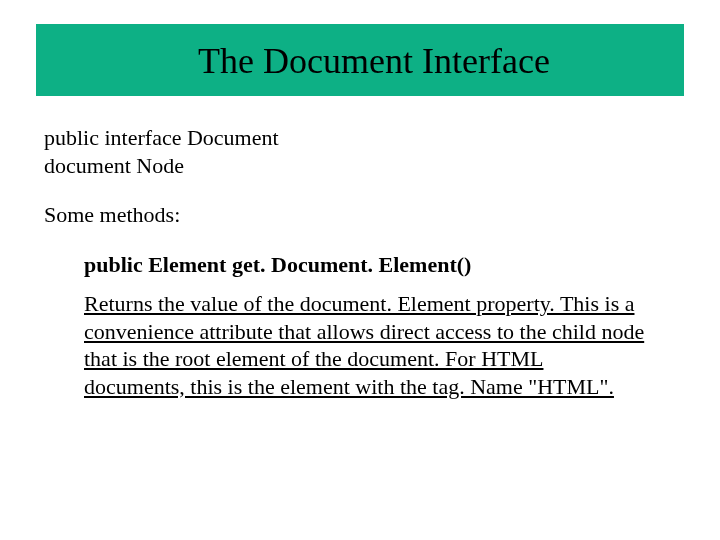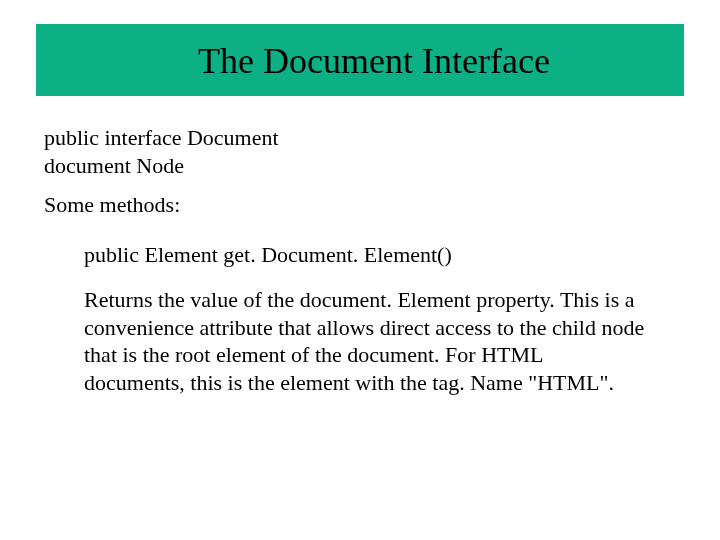--- a/index.html
+++ b/index.html
@@ -28,24 +28,24 @@
       font-size: 36px;
       font-weight: normal;
       color: #000000;
       margin-left: 28px;
     }
     .content {
       padding: 28px 44px 0 44px;
       font-size: 22px;
       line-height: 1.25;
     }
-    .decl { margin-bottom: 12px; }
+    .decl { margin-bottom: 22px; }
     .some { margin-bottom: 22px; }
-    .method-sig { padding-left: 40px; margin-bottom: 18px; }
-    .desc { padding-left: 40px; padding-right: 30px; }
+    .method-sig { padding-left: 40px; margin-bottom: 12px; font-weight: bold; }
+    .desc { padding-left: 40px; padding-right: 30px; text-decoration: underline; }
   </style>
 </head>
 <body>
 
 <div class="title-banner">
   <span class="title-text">The Document Interface</span>
 </div>
 
 <div class="content">
   <div class="decl">

